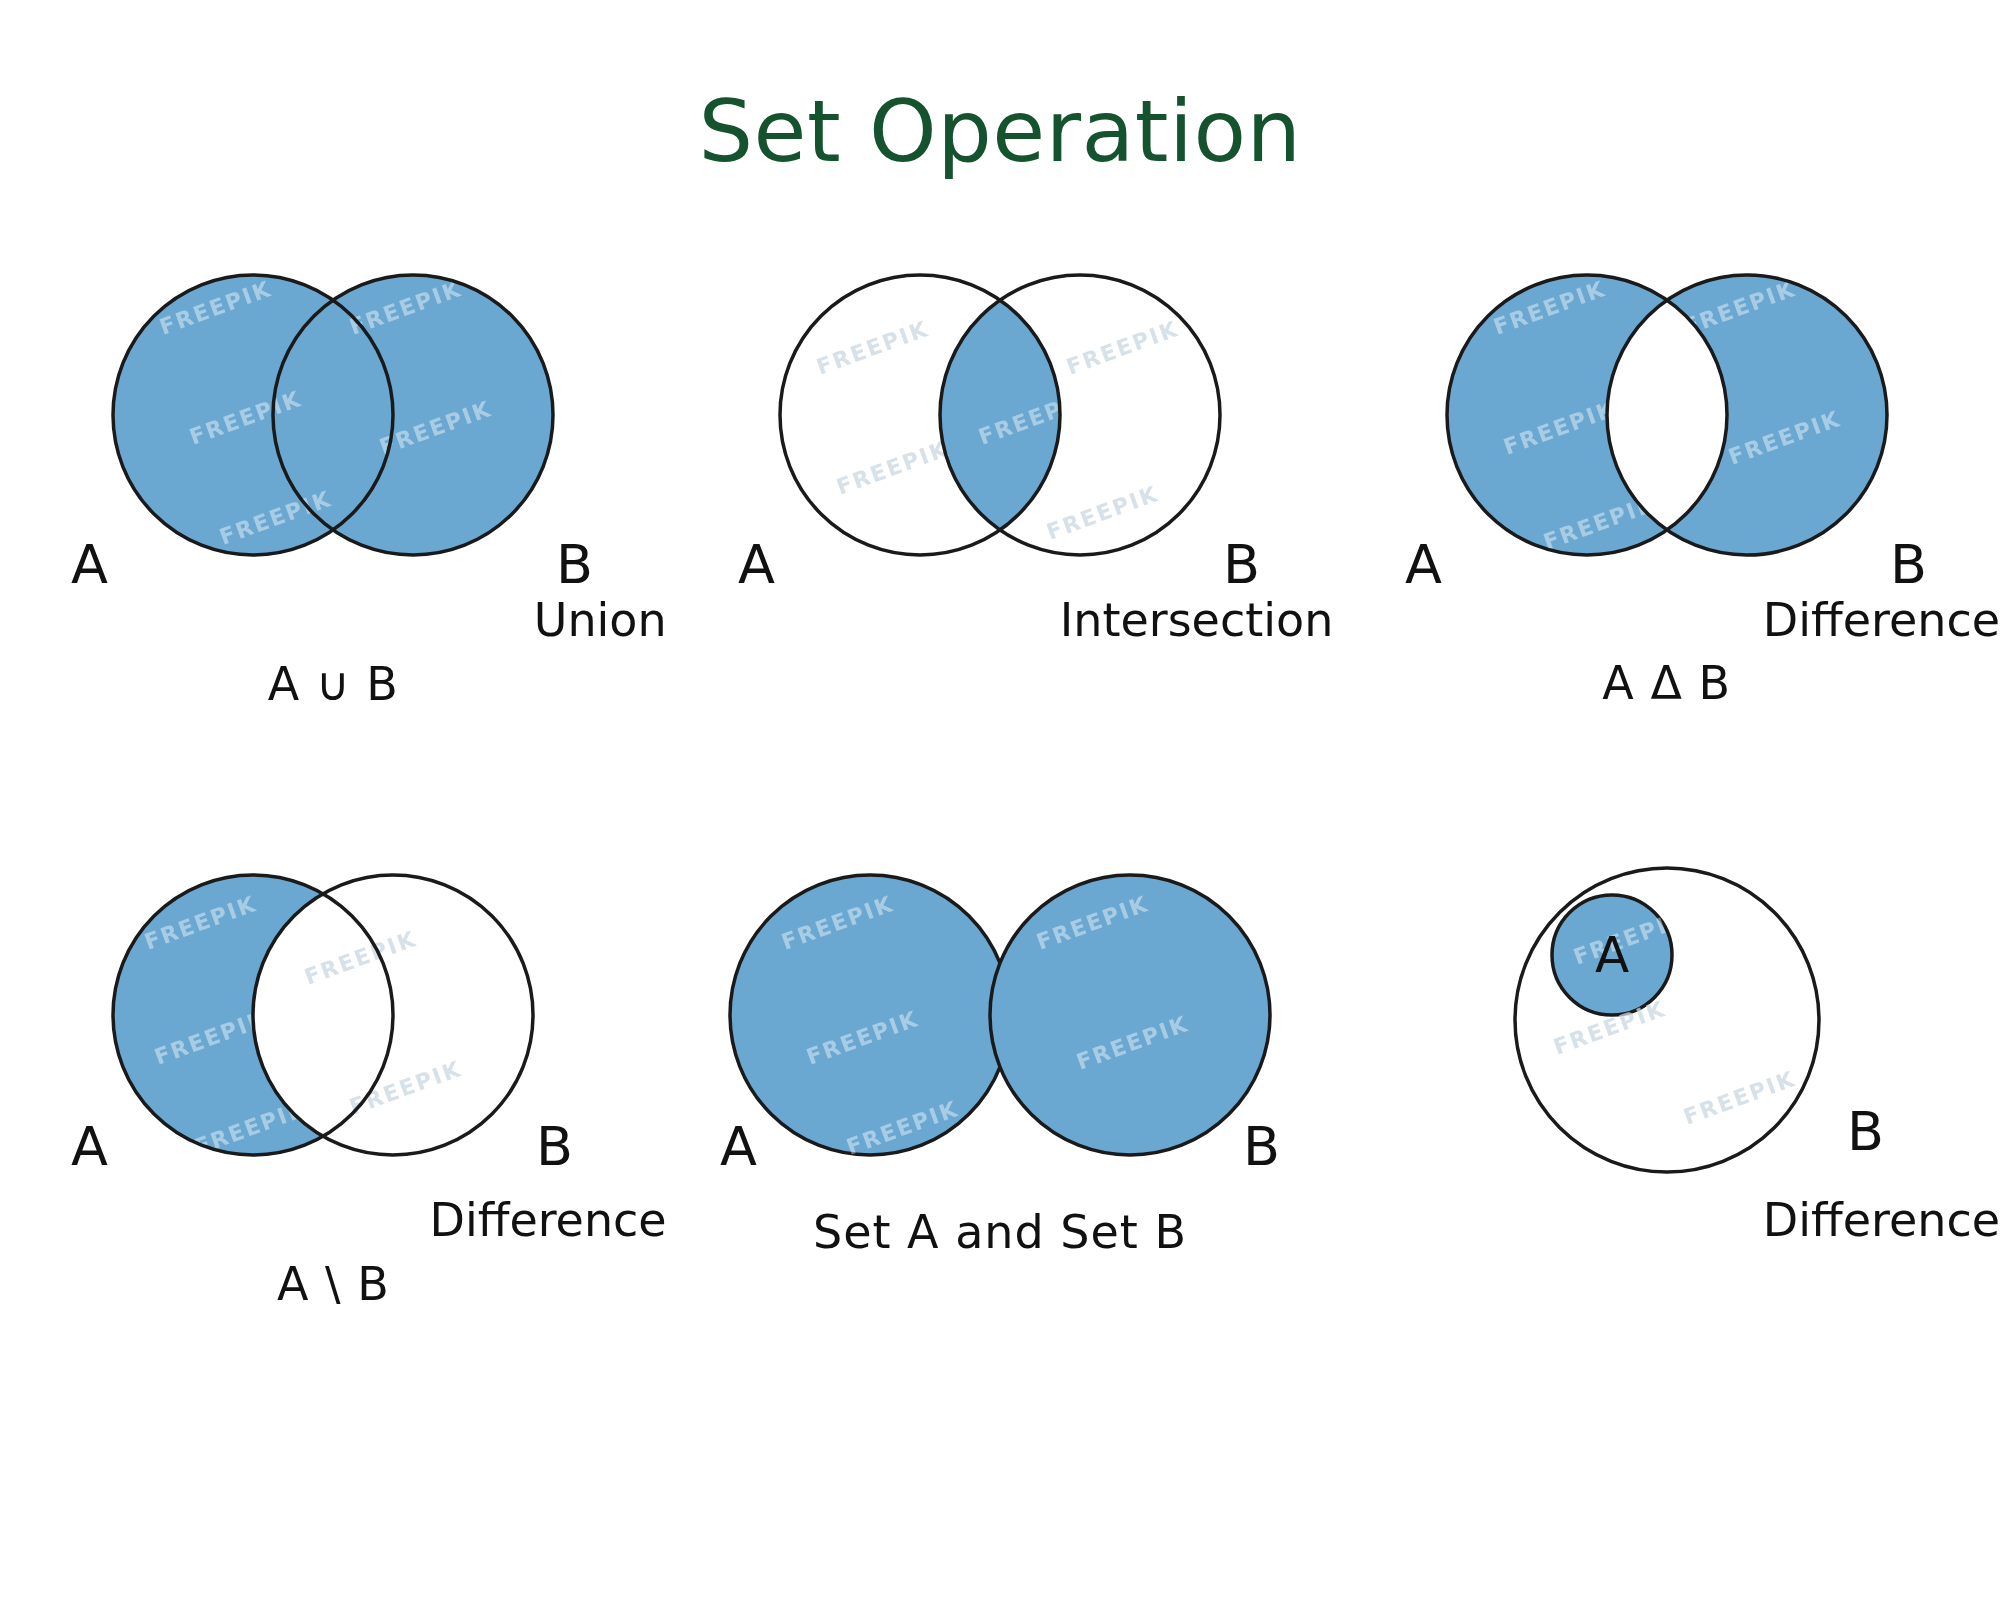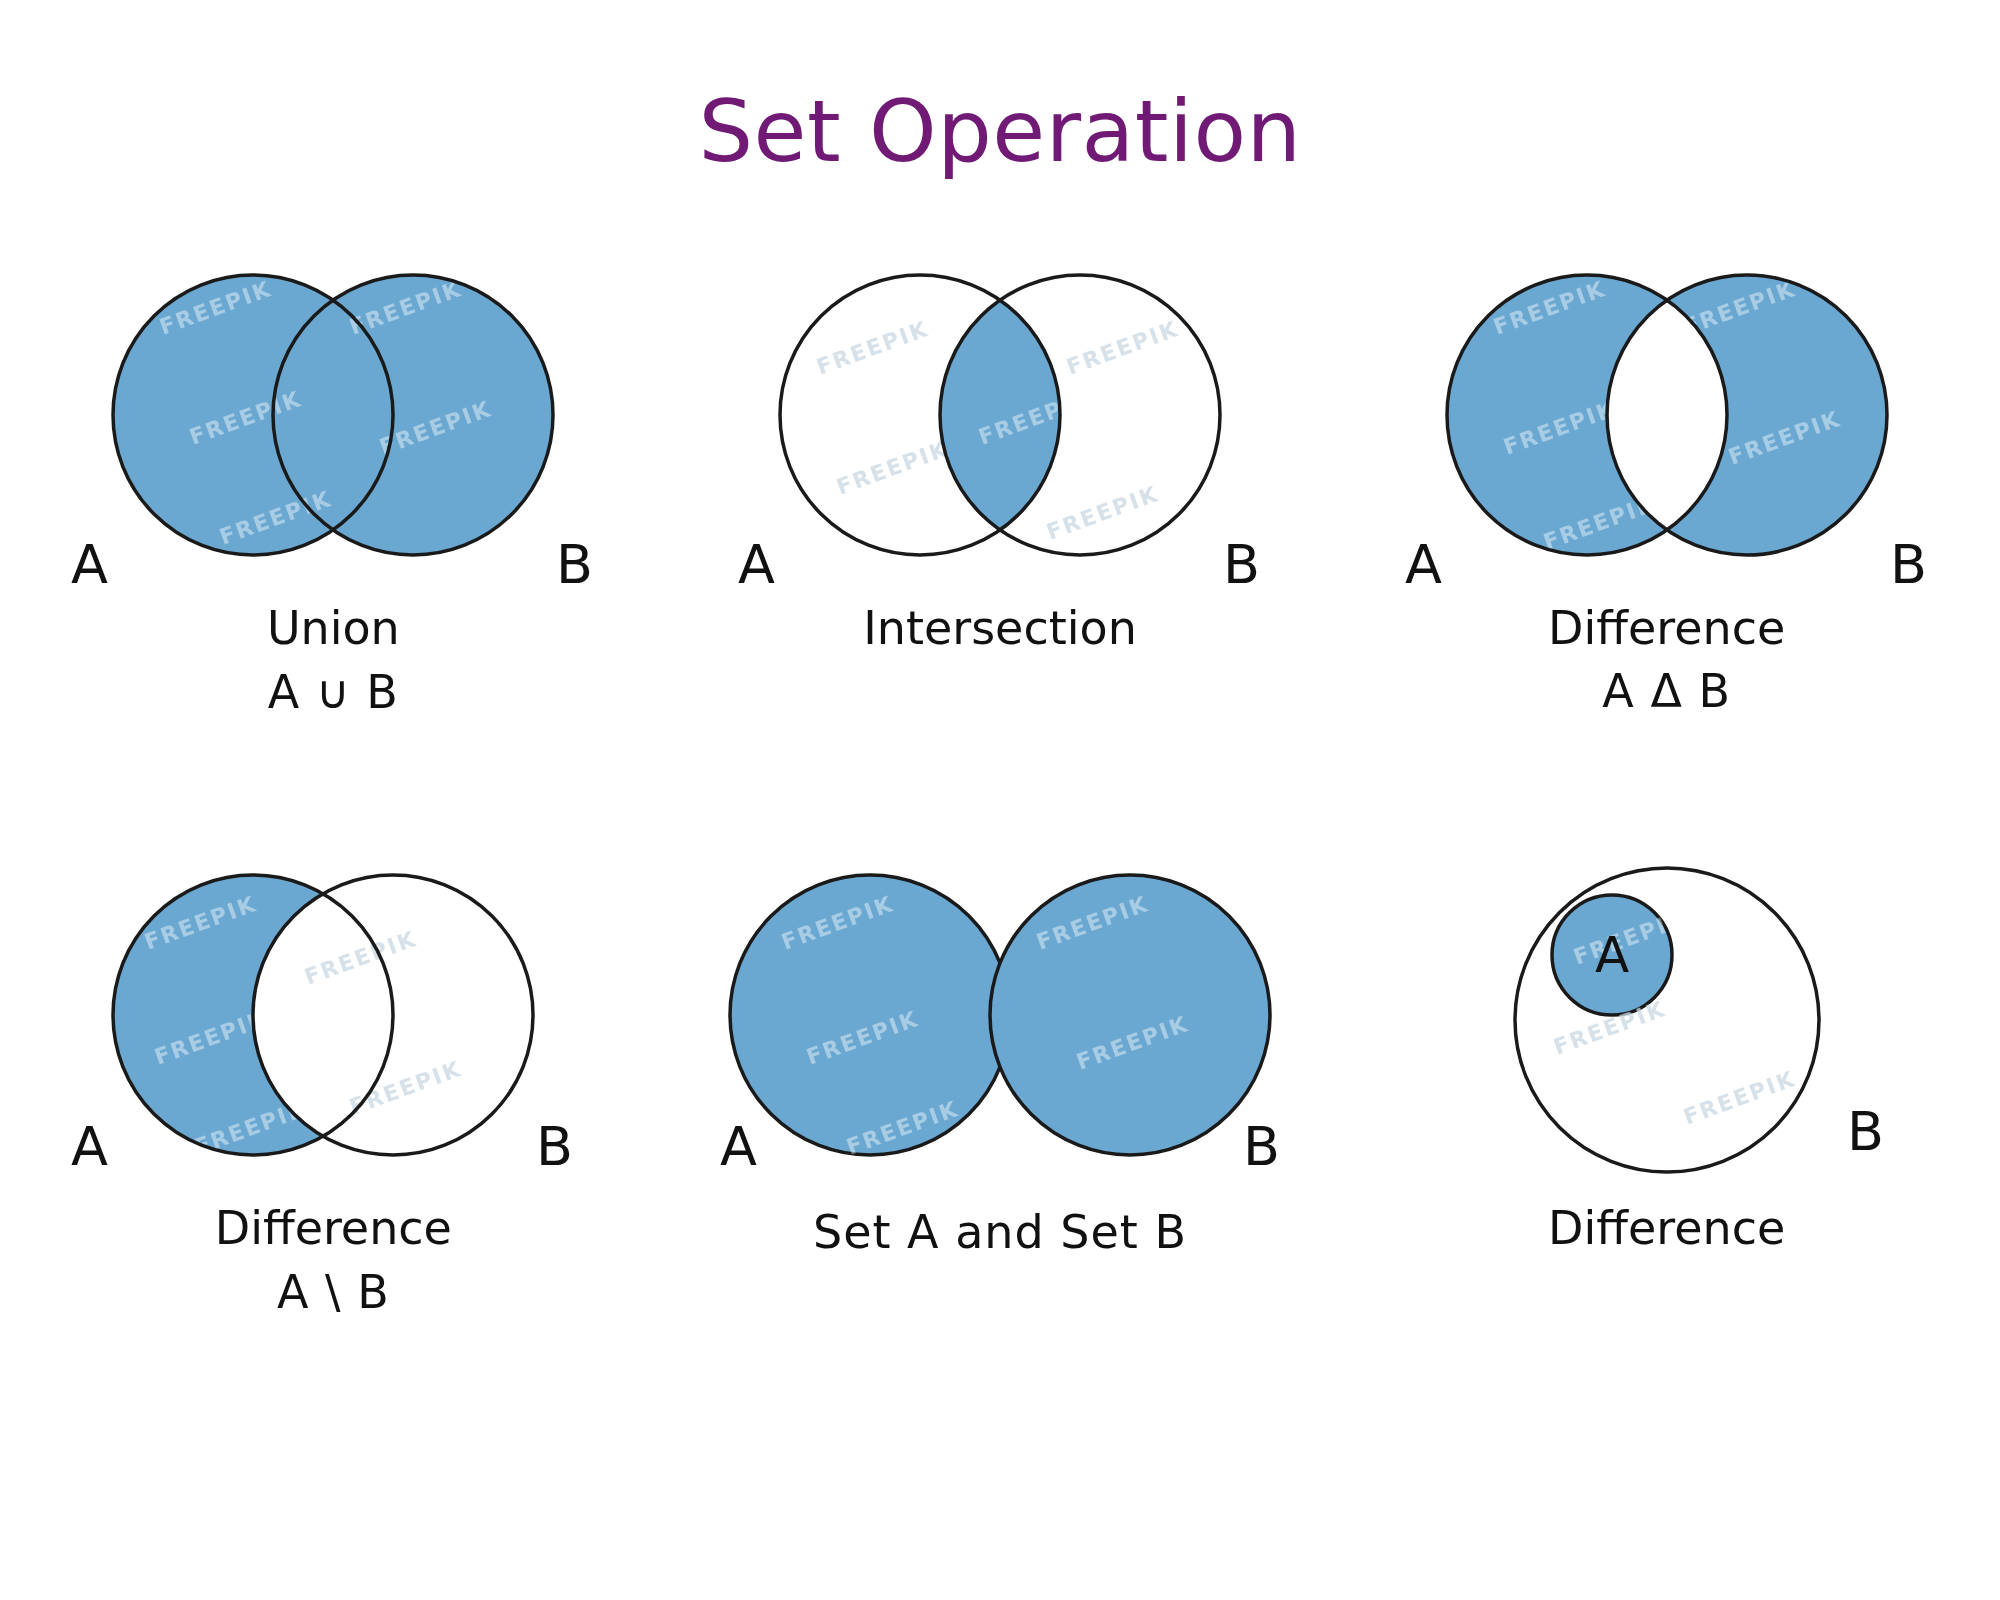--- a/index.html
+++ b/index.html
@@ -13,21 +13,21 @@
   }
   .page{position:relative;width:2000px;height:1600px;}
 
   .title{
     position:absolute;
     top:88px;left:0;width:2000px;
     text-align:center;
     font-size:86px;
     font-weight:400;
     letter-spacing:0.5px;
-    color:#701a75;
+    color:#14532d;
     line-height:1;
   }
 
   .grid{
     position:absolute;
     top:265px;left:0;width:2000px;
   }
   .row{
     display:flex;
     width:2000px;
@@ -40,22 +40,21 @@
   }
 
   .figure{
     position:relative;
     width:100%;
     height:330px;
   }
   .figure svg{display:block;margin:0 auto;}
 
   .caption{
-    text-align:center;
-    margin-top:8px;
+    text-align:right;
     font-size:46px;
     font-weight:400;
     line-height:1.13;
     color:#111111;
   }
   .notation{
     text-align:center;
     margin-top:12px;
     font-size:46px;
     font-weight:400;

